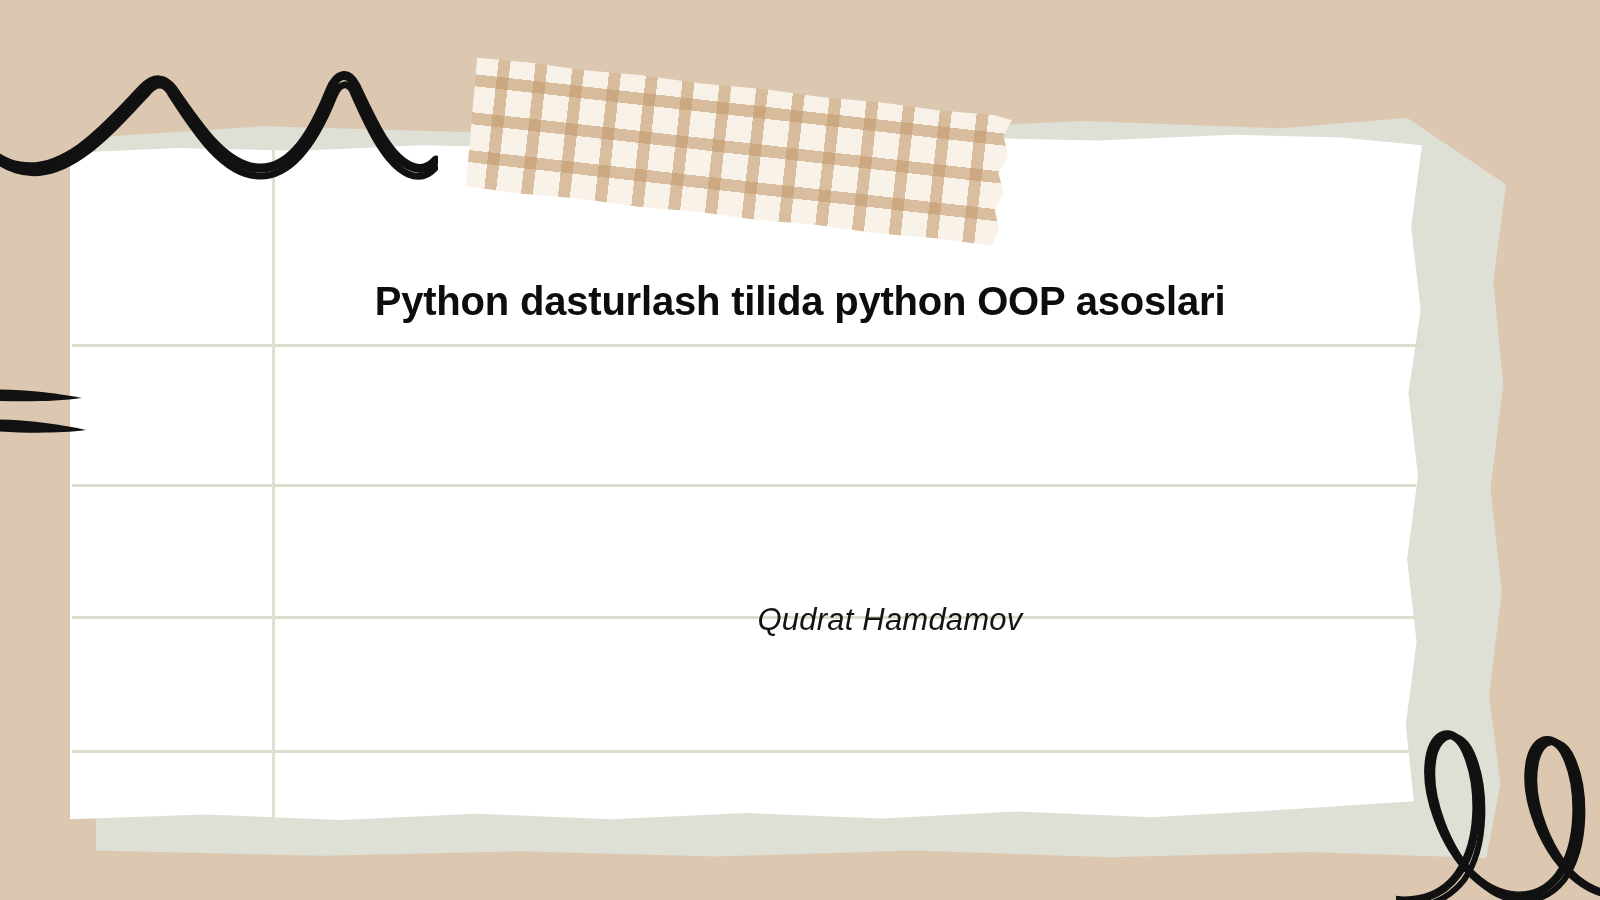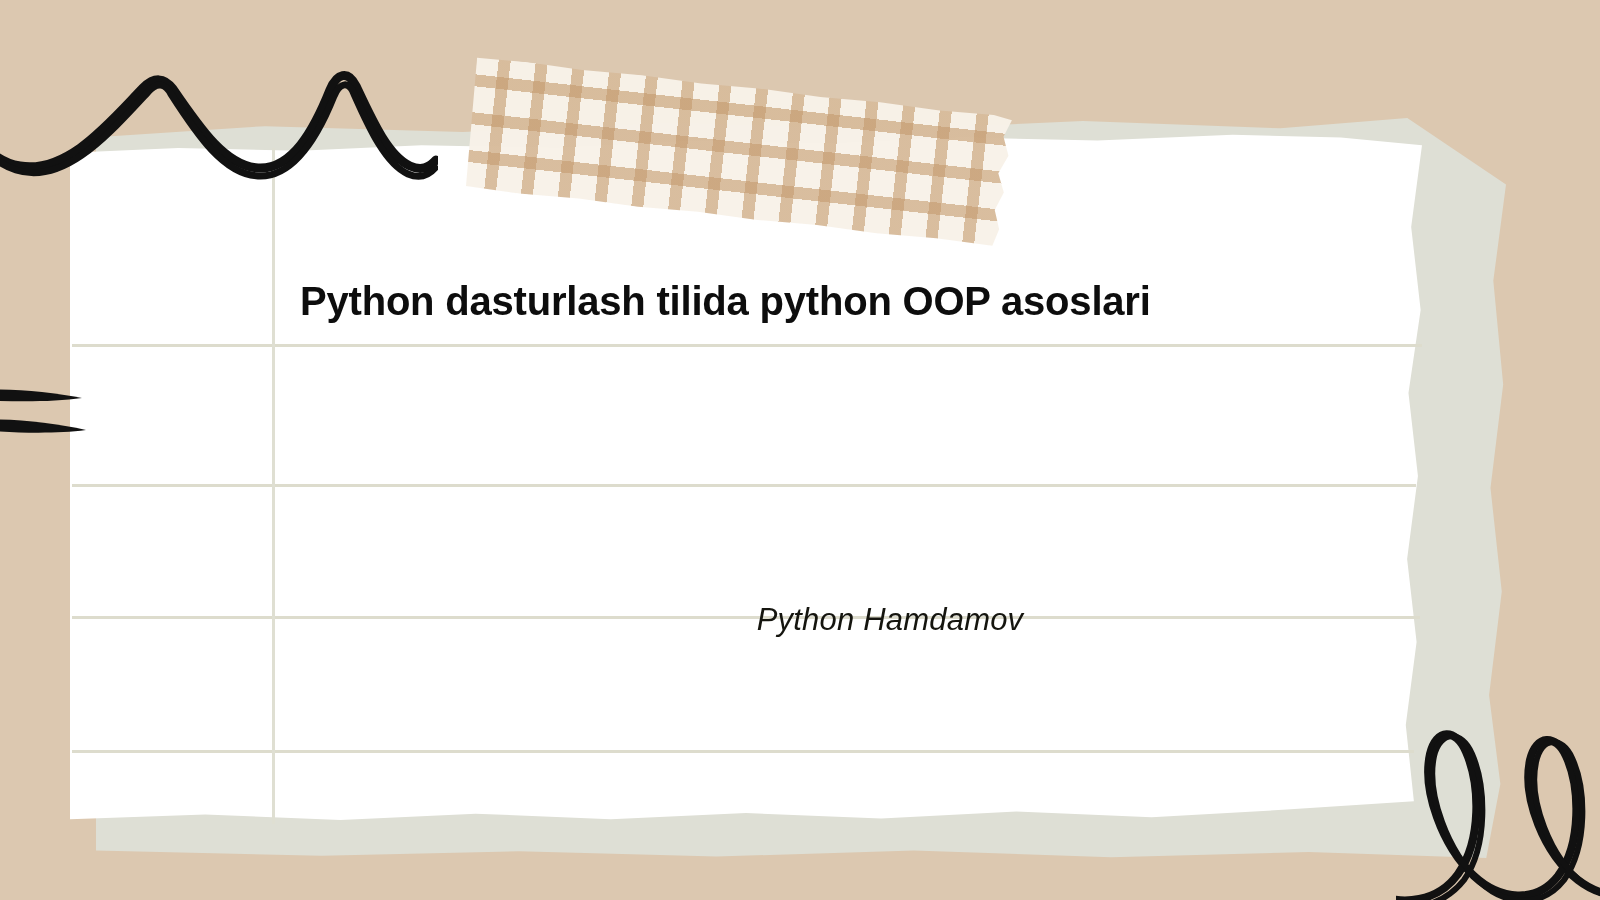--- a/index.html
+++ b/index.html
@@ -99,21 +99,21 @@
   .doodle-topleft { left: -42px; top: 44px; width: 480px; height: 160px; }
   .doodle-leftdash { left: -18px; top: 378px; width: 120px; height: 62px; }
   .doodle-bottomright { left: 1396px; top: 706px; width: 230px; height: 200px; }
 
   
   .title {
     position: absolute;
     left: 300px;
     top: 278px;
     width: 1000px;
-    text-align: left;
+    text-align: center;
     font-size: 40px;
     font-weight: 700;
     color: #0d0d0d;
     letter-spacing: -0.2px;
     line-height: 1.15;
   }
   .author {
     position: absolute;
     left: 450px;
     top: 602px;
@@ -171,15 +171,15 @@
                C 200 188, 220 192, 236 186" stroke-width="8"></path>
       <path d="M-20 196 C 8 208, 46 202, 68 174 C 92 140, 90 80, 76 48
                C 66 24, 44 24, 38 50 C 30 88, 52 146, 84 176
                C 110 200, 146 202, 168 174 C 192 140, 190 82, 176 52
                C 166 30, 146 30, 140 56 C 132 94, 154 152, 188 178
                C 206 190, 224 194, 238 190" stroke-width="6"></path>
     </g>
   </svg>
 
   <div class="title">Python dasturlash tilida python OOP asoslari</div>
-  <div class="author">Python Hamdamov</div>
+  <div class="author">Qudrat Hamdamov</div>
 
 </div>
 
 </body></html>

